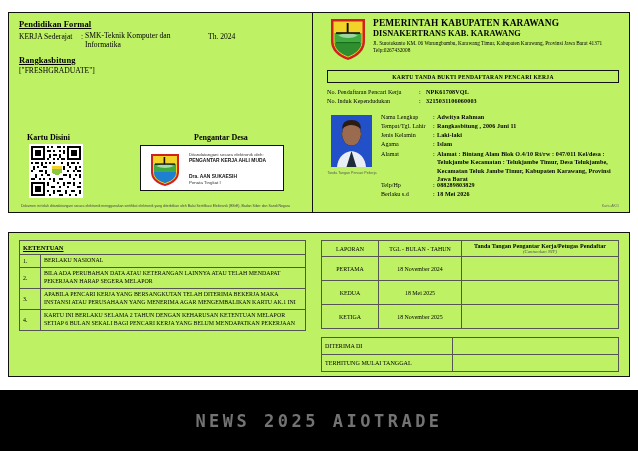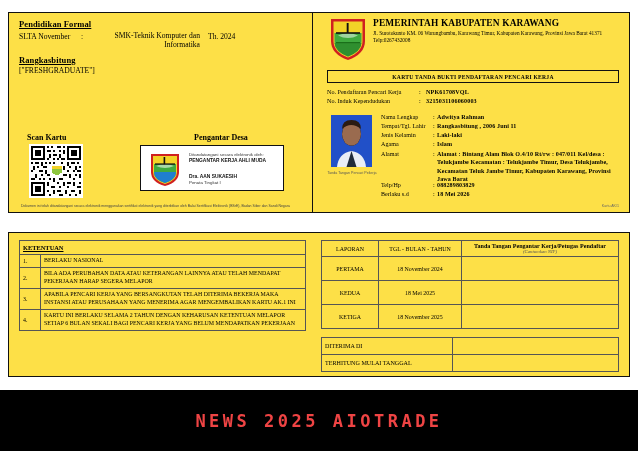--- a/index.html
+++ b/index.html
@@ -1,38 +1,38 @@
 <!DOCTYPE html>
 <html><head>
 <meta charset="utf-8">
 <style>
   html,body{margin:0;padding:0;background:#ffffff;}
   body{width:638px;height:451px;position:relative;overflow:hidden;
        font-family:"Liberation Serif",serif;color:#000;}
 
   
-  .panel{position:absolute;border:1.5px solid #111;background:#fde047;box-sizing:border-box;}
+  .panel{position:absolute;border:1.5px solid #111;background:#bef264;box-sizing:border-box;}
   #panel-top{left:8px;top:12px;width:622px;height:201px;}
   #panel-bottom{left:8px;top:232px;width:622px;height:145px;}
 
   .panel-inner{position:relative;width:100%;height:100%;}
 
   
   .vsplit{position:absolute;top:0;bottom:0;width:1.2px;background:#111;}
 
   
   #left-col{position:absolute;left:0;top:0;width:303px;height:100%;}
   .sec-head{font-weight:bold;font-size:8.5px;text-decoration:underline;
             letter-spacing:.1px;}
   #edu-head{position:absolute;left:10px;top:6px;}
   #edu-row{position:absolute;left:10px;top:19px;width:285px;
            display:flex;align-items:flex-start;font-size:7.6px;}
   #edu-level{width:62px;flex:none;}
   #edu-sep{width:4px;flex:none;}
-  #edu-value{width:115px;flex:none;line-height:1.18;text-align:right;}
+  #edu-value{width:115px;flex:none;line-height:1.18;}
   #edu-year{flex:none;padding-left:8px;}
   #skill-head{position:absolute;left:10px;top:42px;}
   #skill-value{position:absolute;left:10px;top:53px;font-size:7.6px;}
 
   
   #scan-title{position:absolute;left:18px;top:120px;font-size:8px;font-weight:bold;}
   #qr{position:absolute;left:20px;top:131px;width:54px;height:54px;}
   #pk-title{position:absolute;left:185px;top:120px;font-size:8px;font-weight:bold;}
   #sign-box{position:absolute;left:131px;top:132px;width:144px;height:46px;
             border:1px solid #111;box-sizing:border-box;background:#fff;}
@@ -105,45 +105,45 @@
   .lap-blank{height:19px;}
 
   #dt-wrap{position:absolute;left:312px;top:104px;width:298px;}
   #dt-wrap td{font-size:6.1px;}
   .dt-lbl{width:124px;text-align:center;font-weight:bold;}
   .dt-val{height:12px;}
 
   
   #wm{position:absolute;left:0;bottom:0;width:100%;height:61px;background:#000;
       display:flex;align-items:center;justify-content:center;}
-  #wm-text{font-family:"DejaVu Sans Mono",monospace;font-size:17px;color:#ef4444;
+  #wm-text{font-family:"DejaVu Sans Mono",monospace;font-size:17px;color:#737373;
            letter-spacing:3.5px;font-weight:bold;}
 </style>
 </head>
 <body>
 
 <div class="panel" id="panel-top">
   <div class="panel-inner">
     <div class="vsplit" style="left:303px"></div>
 
     <div id="left-col">
 
       <div class="sec-head" id="edu-head">Pendidikan Formal</div>
 
       <div id="edu-row">
-        <span id="edu-level">SLTA November</span>
+        <span id="edu-level">KERJA Sederajat</span>
         <span id="edu-sep">:</span>
         <span id="edu-value">SMK-Teknik Komputer dan Informatika</span>
         <span id="edu-year">Th. 2024</span>
       </div>
 
       <div class="sec-head" id="skill-head">Rangkasbitung</div>
       <div id="skill-value">["FRESHGRADUATE"]</div>
 
-      <div id="scan-title">Scan Kartu</div>
+      <div id="scan-title">Kartu Disini</div>
 
       <div id="qr">
         <svg viewBox="0 0 54 54" width="54" height="54" shape-rendering="crispEdges">
           <rect width="54" height="54" fill="#fff"></rect>
           <g fill="#000">
             <rect x="2" y="2" width="14" height="14"></rect>
               <rect x="4" y="4" width="10" height="10" fill="#fff"></rect>
               <rect x="6" y="6" width="6" height="6"></rect>
             <rect x="38" y="2" width="14" height="14"></rect>
               <rect x="40" y="4" width="10" height="10" fill="#fff"></rect>
@@ -270,20 +270,21 @@
           <path d="M7.5 26 h27 q-0.5 8.5 -13.5 13.5 q-13 -5 -13.5 -13.5 z" fill="#2f8f2f"></path>
           <rect x="19.7" y="6" width="1.9" height="10" fill="#111"></rect>
           <path d="M11 18.5 q10 -5 20 0 q-10 5 -20 0z" fill="#fff" opacity=".5"></path>
           <rect x="9" y="15.2" width="24" height="1.6" fill="#111"></rect>
           <rect x="9" y="25" width="24" height="1.2" fill="#1a6f1a"></rect>
         </svg>
       </div>
 
       <div id="gov-text">
         <div id="gov-l1">PEMERINTAH KABUPATEN KARAWANG</div>
+        <div id="gov-l2">DISNAKERTRANS KAB. KARAWANG</div>
         <div id="gov-l3">Jl. Surotokunto KM. 06 Warungbambu, Karawang Timur, Kabupaten Karawang, Provinsi Jawa Barat 41371 Telp:0267432008</div>
       </div>
 
       <div id="card-title-box">
         <span id="card-title">KARTU TANDA BUKTI PENDAFTARAN PENCARI KERJA</span>
       </div>
 
       <div class="reg-row" id="reg1">
         <span class="reg-lbl">No. Pendaftaran Pencari Kerja</span>
         <span class="reg-col">:</span>

